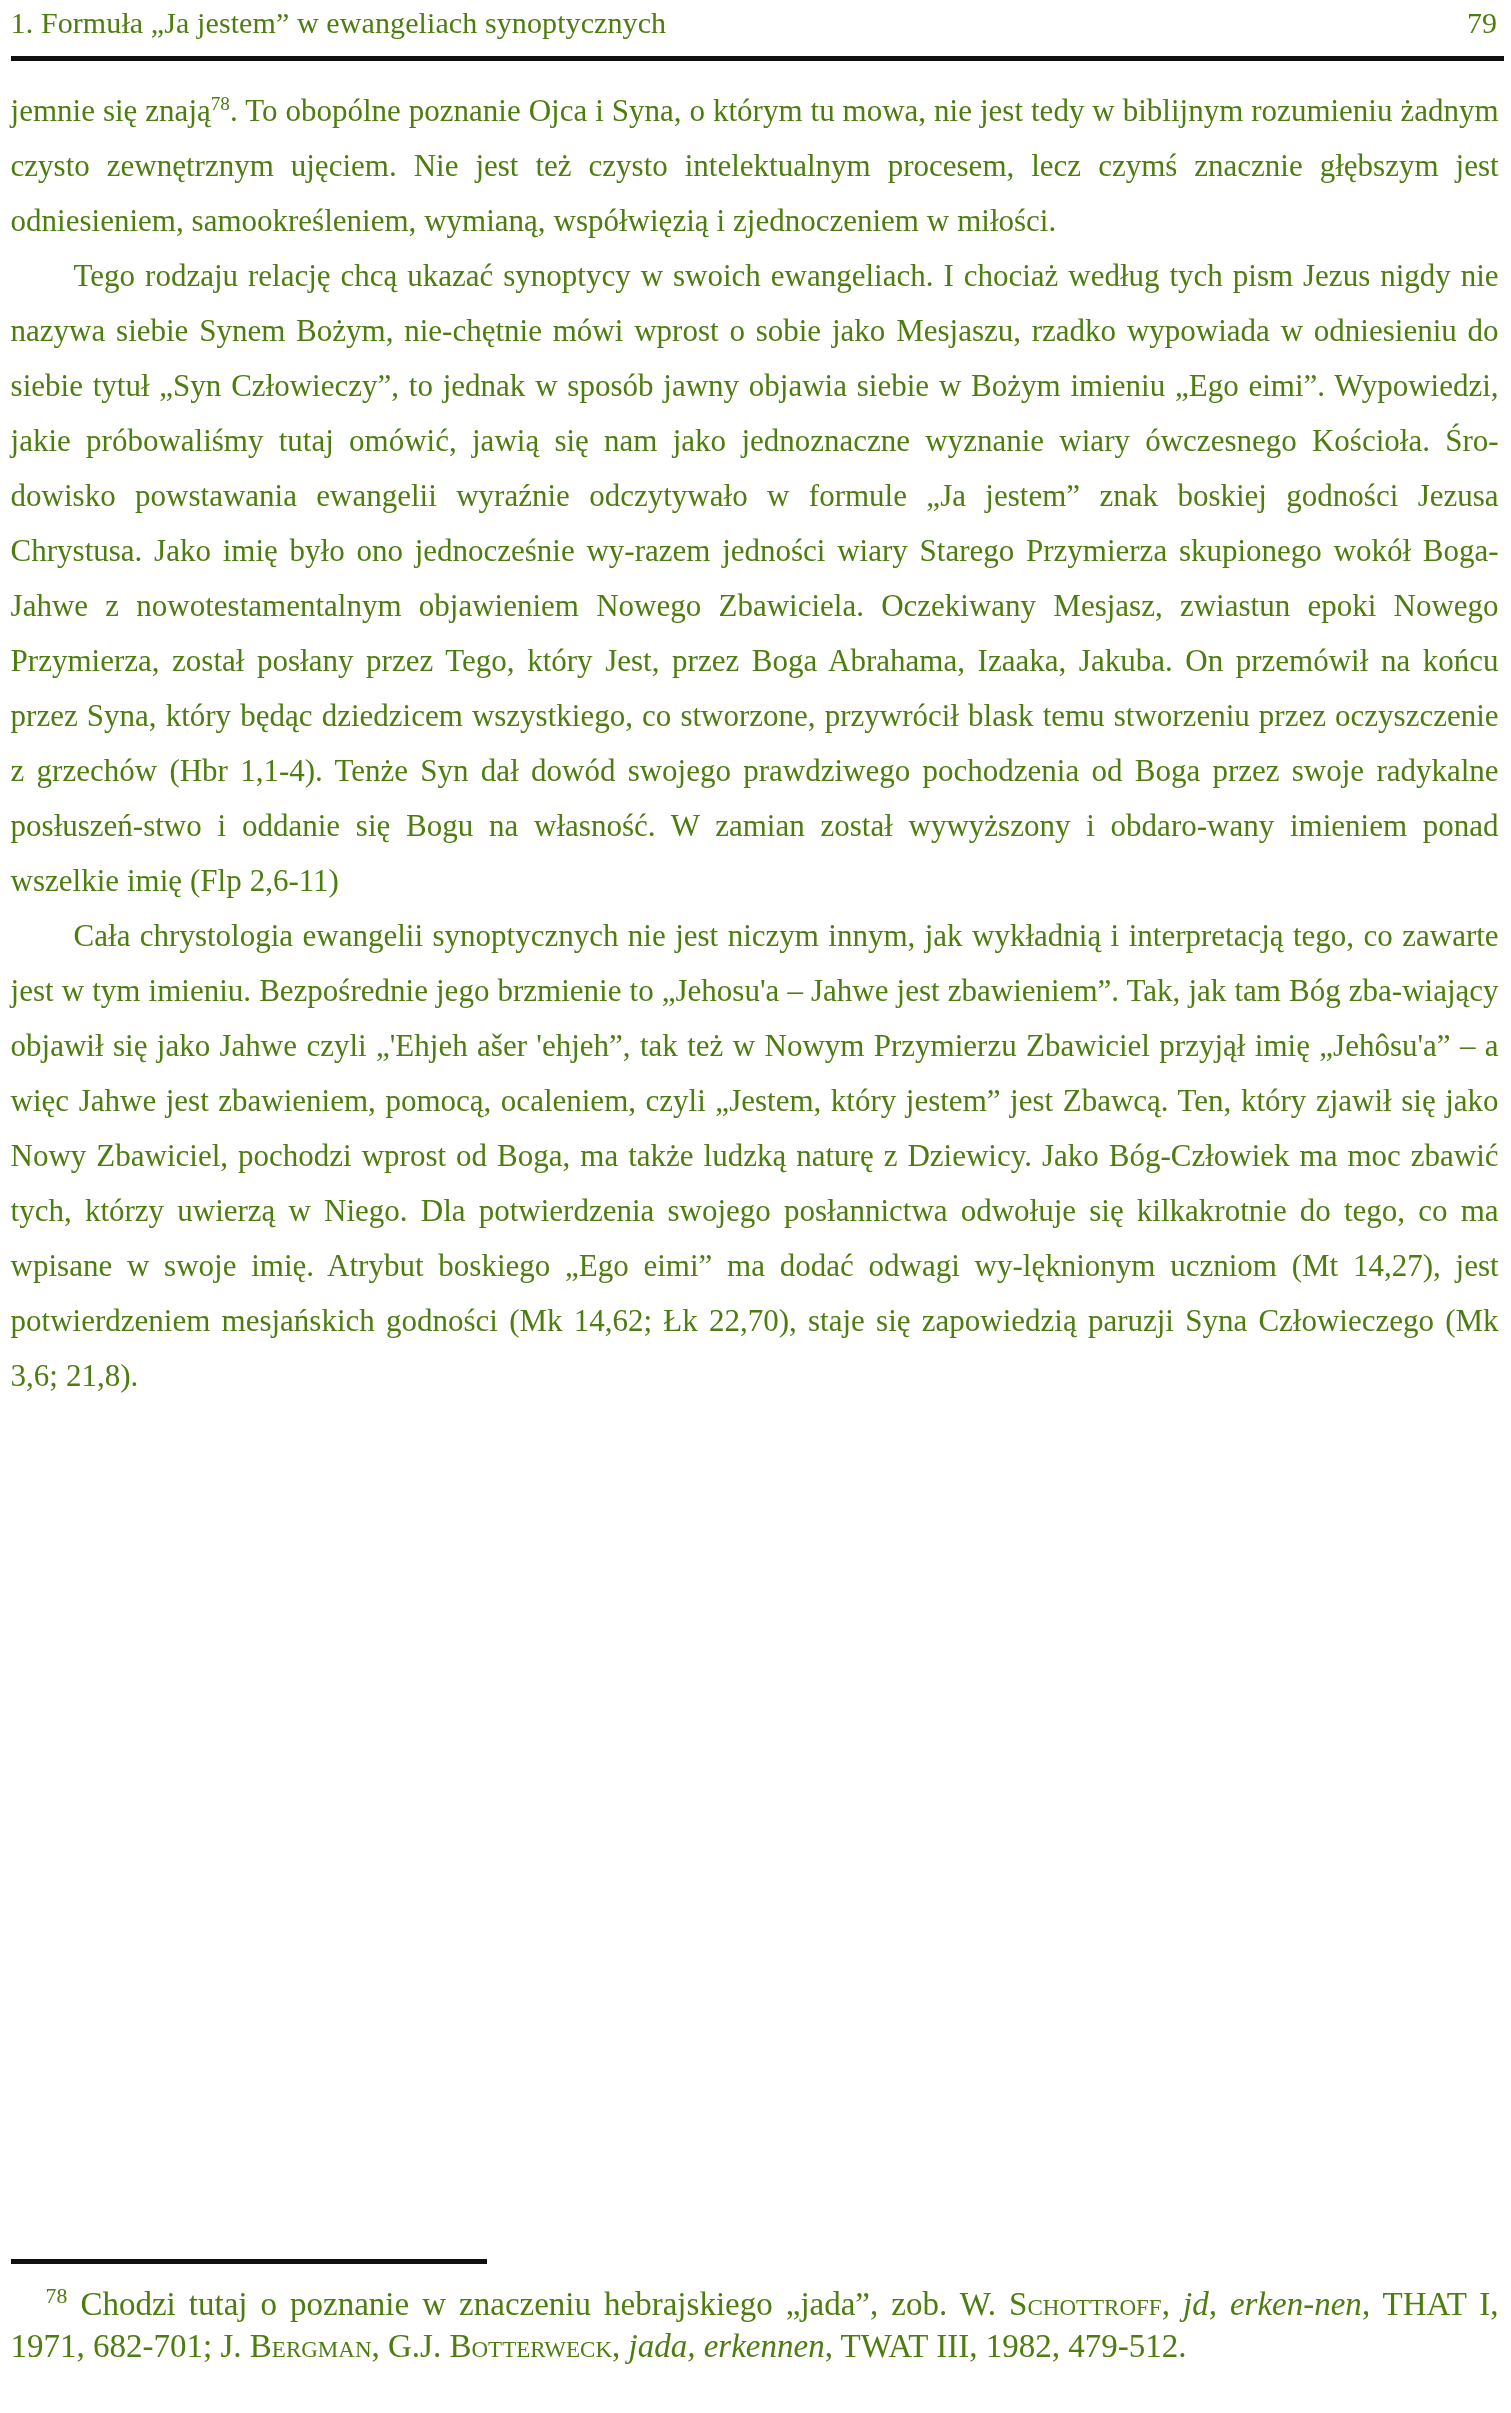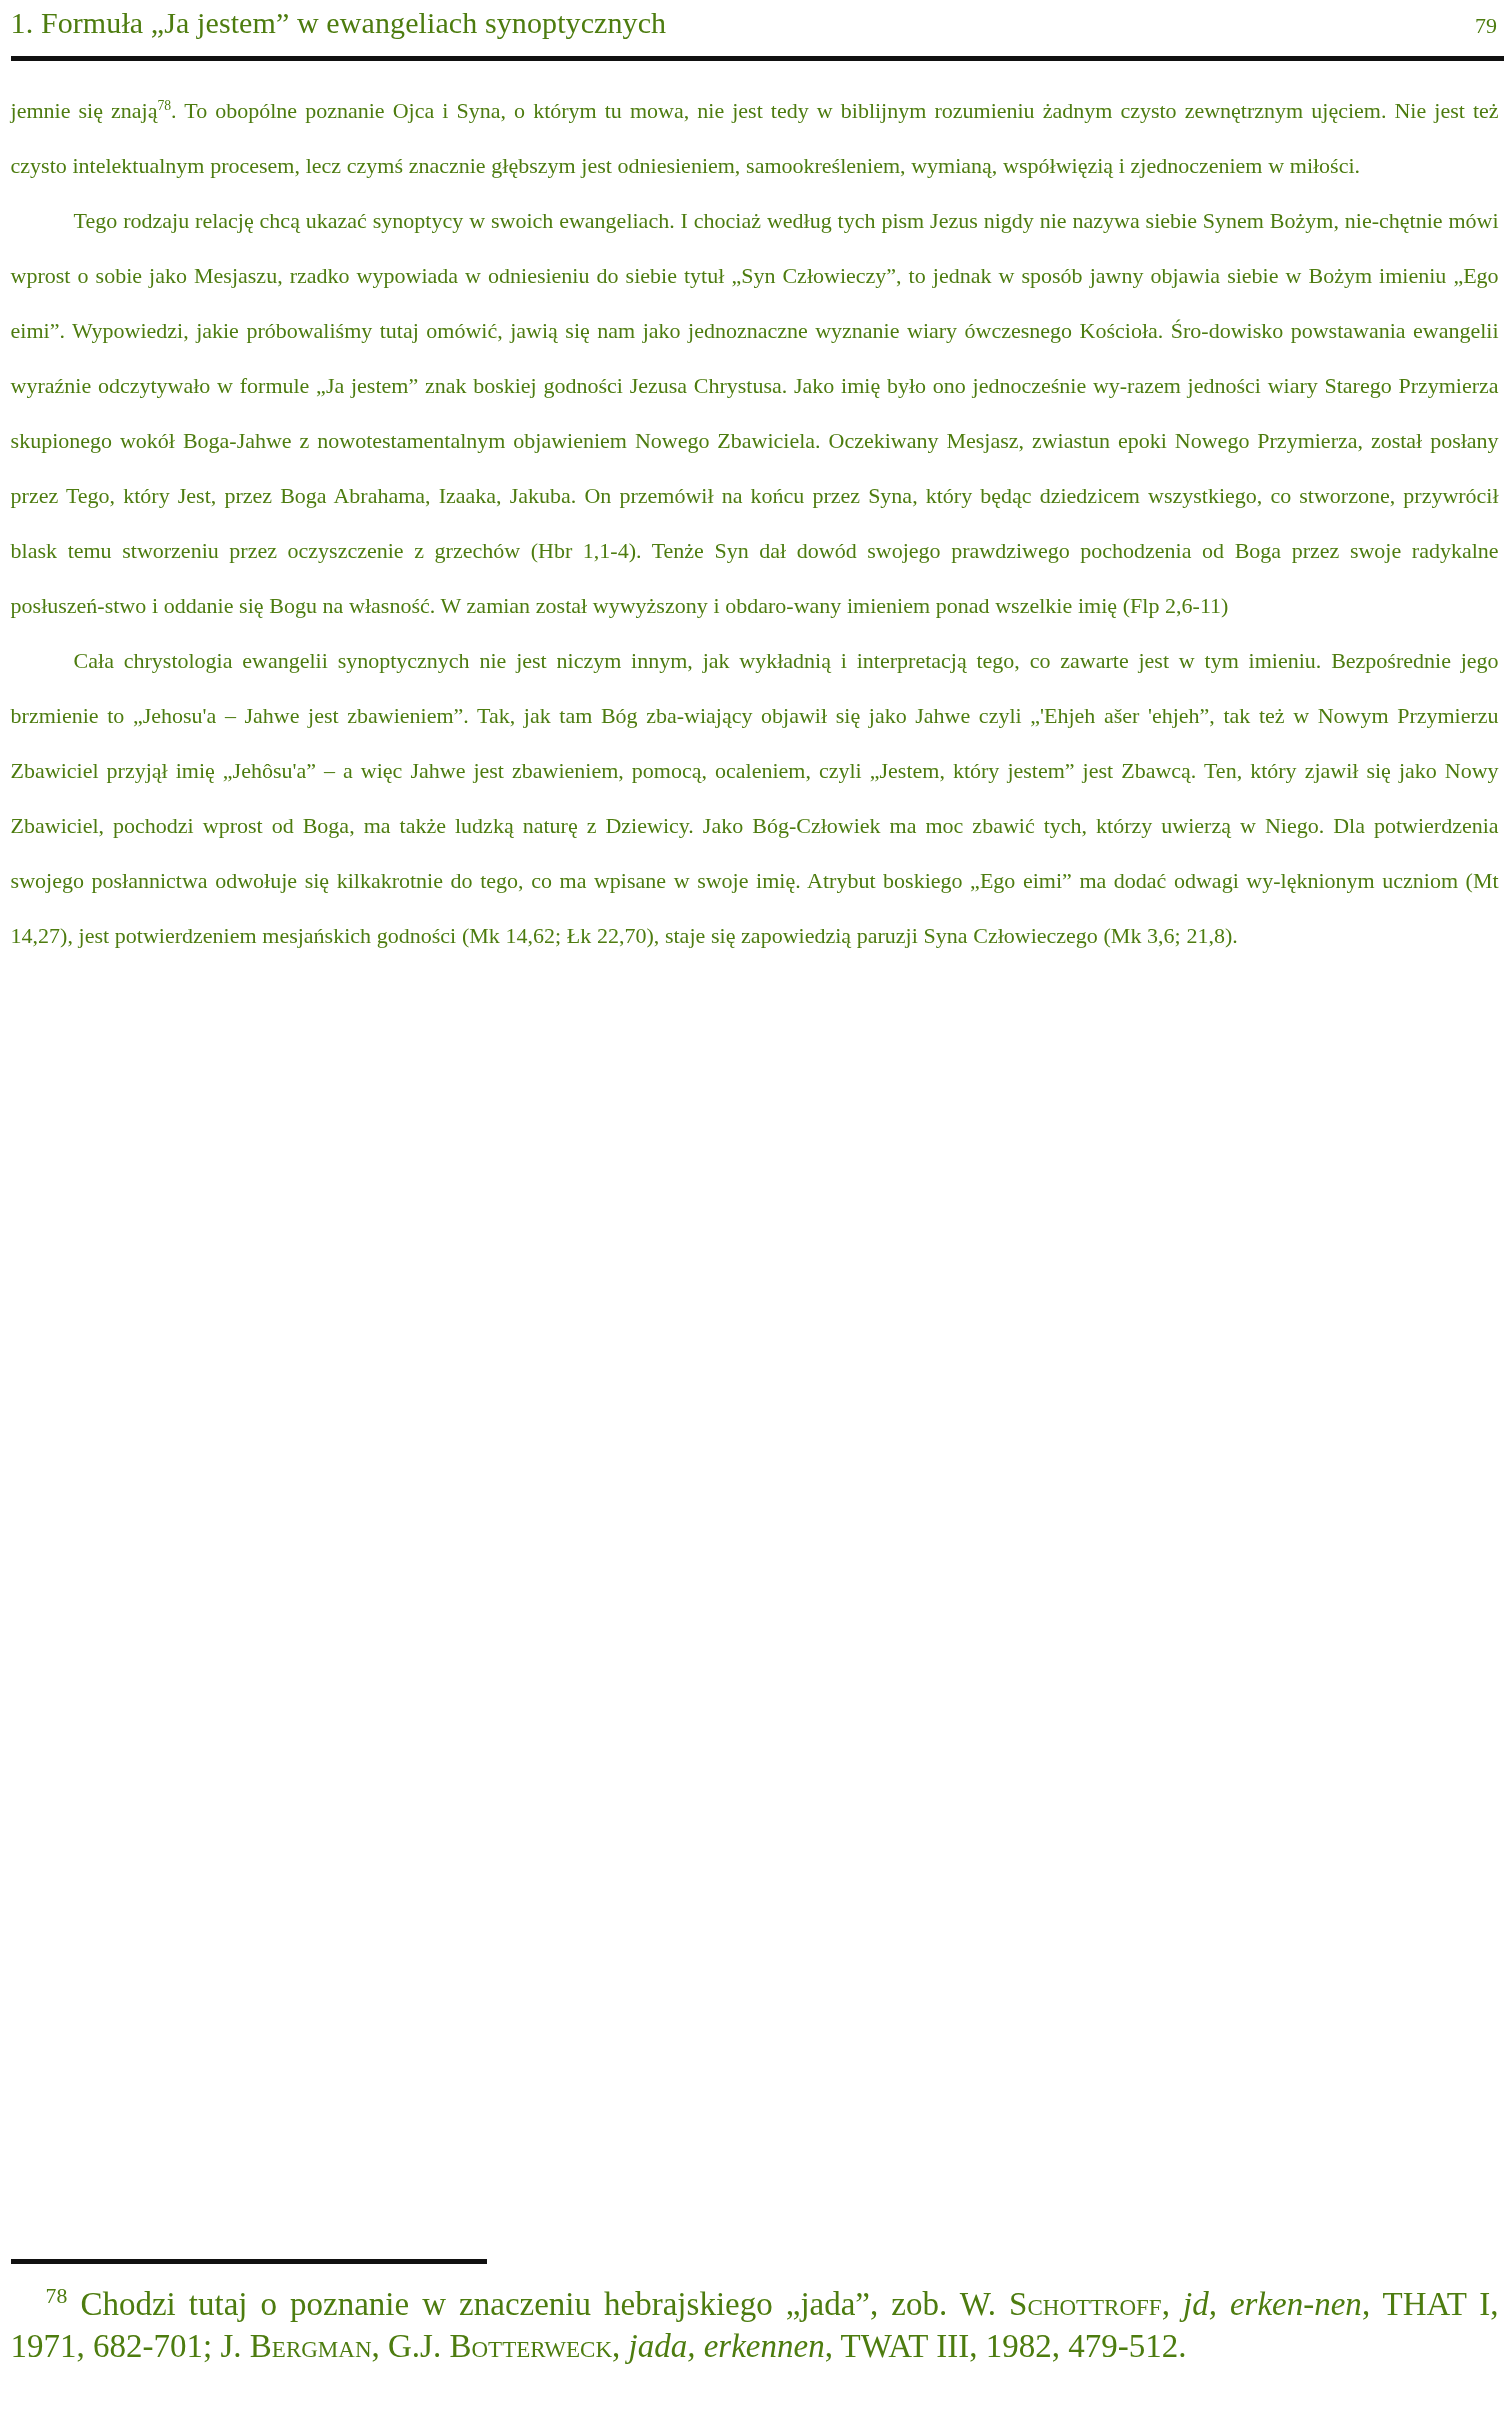--- a/index.html
+++ b/index.html
@@ -37,21 +37,21 @@
     font-size: 30px;
     line-height: 1.1;
     letter-spacing: 0.1px;
   }
 
   .header-title {
     white-space: nowrap;
   }
 
   .header-folio {
-    font-size: 22px;
+    font-size: 30px;
     padding-right: 4.5px;
   }
 
   .header-rule {
     position: absolute;
     left: 0px;
     top: 50px;
     width: 1493px;
     height: 4.5px;
     background: #111111;
@@ -60,21 +60,21 @@
   
   .body-zone {
     position: absolute;
     left: 10.6px;
     top: 83px;
     width: 1488px;
   }
 
   p.para {
     margin: 0;
-    font-size: 22px;
+    font-size: 31px;
     line-height: 55px;
     text-align: justify;
     text-justify: inter-word;
     word-spacing: 0.2px;
     hyphens: manual;
   }
 
   p.indent {
     text-indent: 63px;
   }

